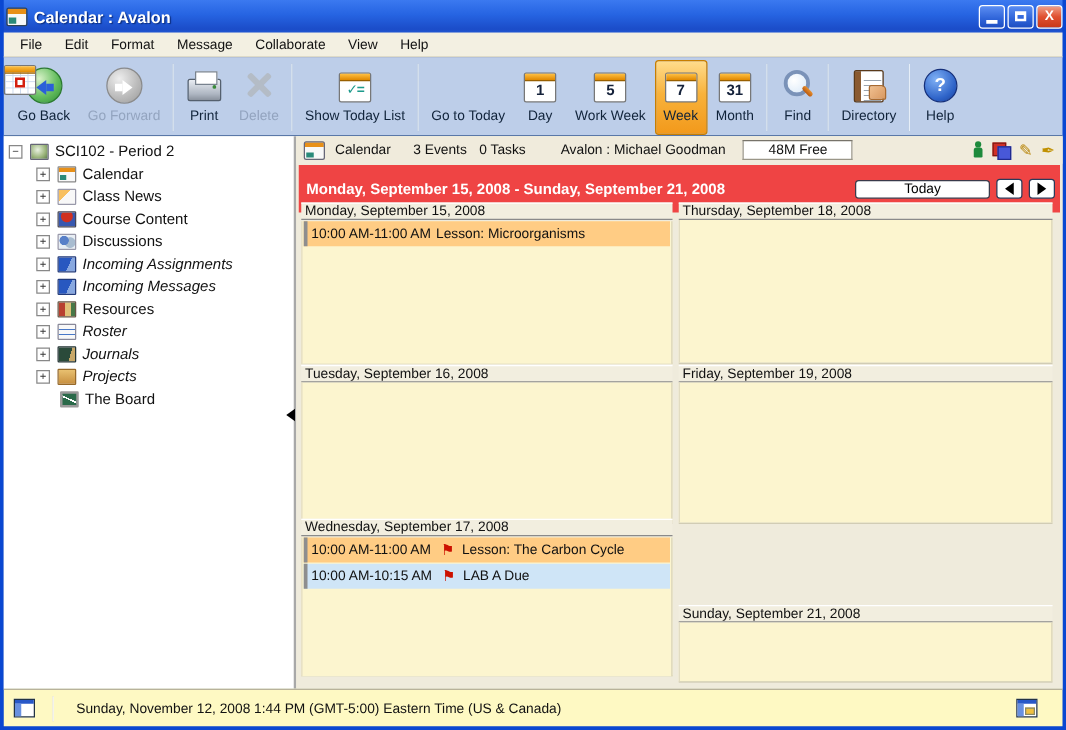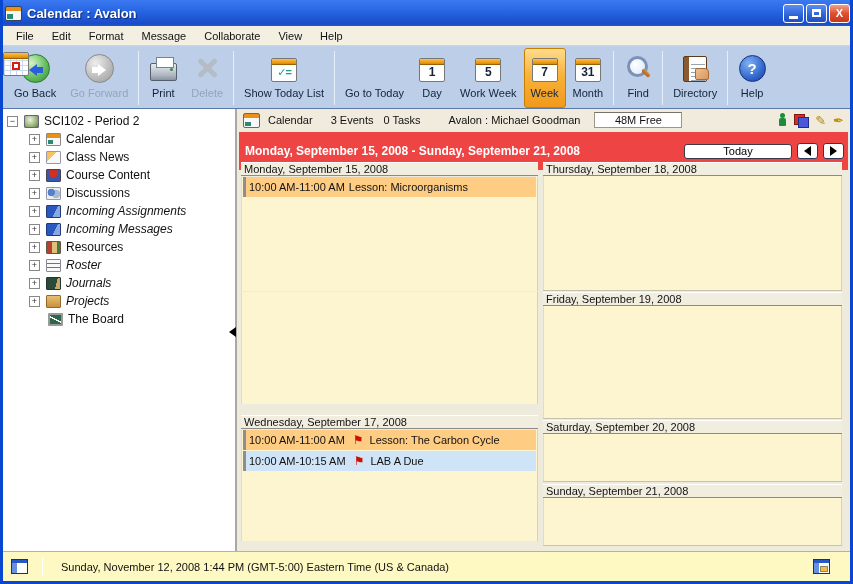--- a/index.html
+++ b/index.html
@@ -418,20 +418,21 @@
           <div class="dcell">
             <div class="evt orange">
               <span>10:00 AM-11:00 AM</span>
               <span class="gap"></span>
               <span>Lesson: Microorganisms</span>
             </div>
           </div>
         </div>
 
         <div class="day d-tue">
+          <div class="dhead">Tuesday, September 16, 2008</div>
           <div class="dcell"></div>
         </div>
 
         <div class="day d-wed">
           <div class="dhead">Wednesday, September 17, 2008</div>
           <div class="dcell">
             <div class="evt orange">
               <span>10:00 AM-11:00 AM</span>
               <span class="flag">⚑</span>
               <span>Lesson: The Carbon Cycle</span>
@@ -447,24 +448,20 @@
         <div class="day d-thu">
           <div class="dhead">Thursday, September 18, 2008</div>
           <div class="dcell"></div>
         </div>
 
         <div class="day d-fri">
           <div class="dhead">Friday, September 19, 2008</div>
           <div class="dcell"></div>
         </div>
 
-        <div class="day d-sat">
-          <div class="dhead">Saturday, September 20, 2008</div>
-          <div class="dcell"></div>
-        </div>
 
         <div class="day d-sun">
           <div class="dhead">Sunday, September 21, 2008</div>
           <div class="dcell"></div>
         </div>
 
       </div>
     </div>
   </div>
 

